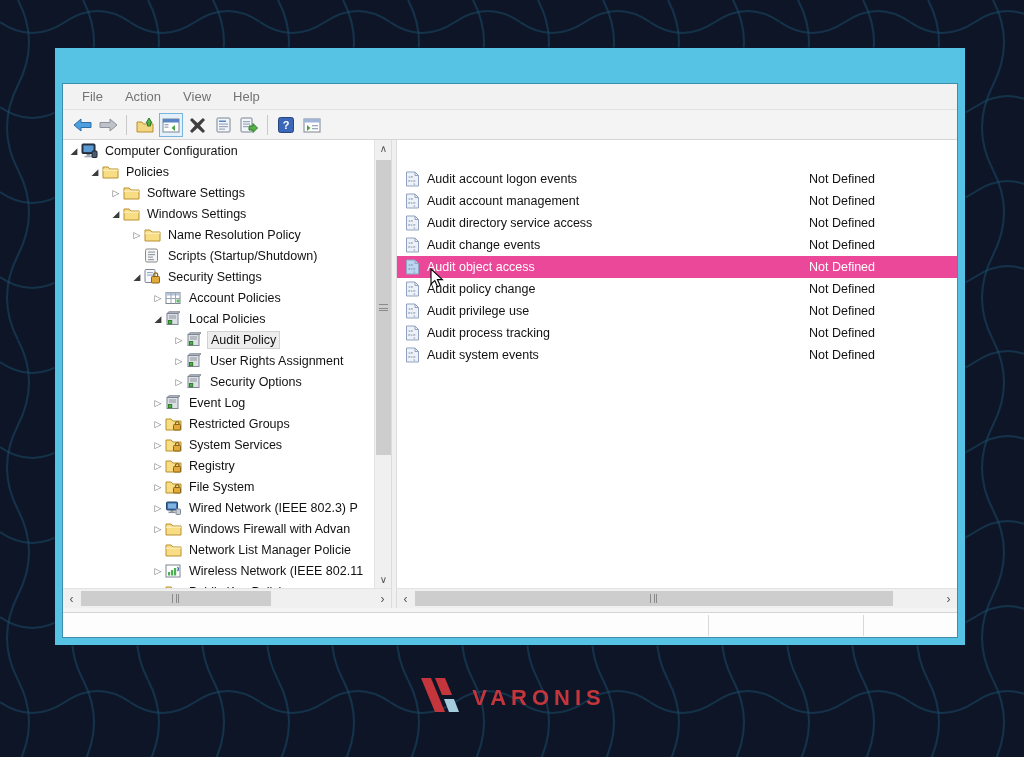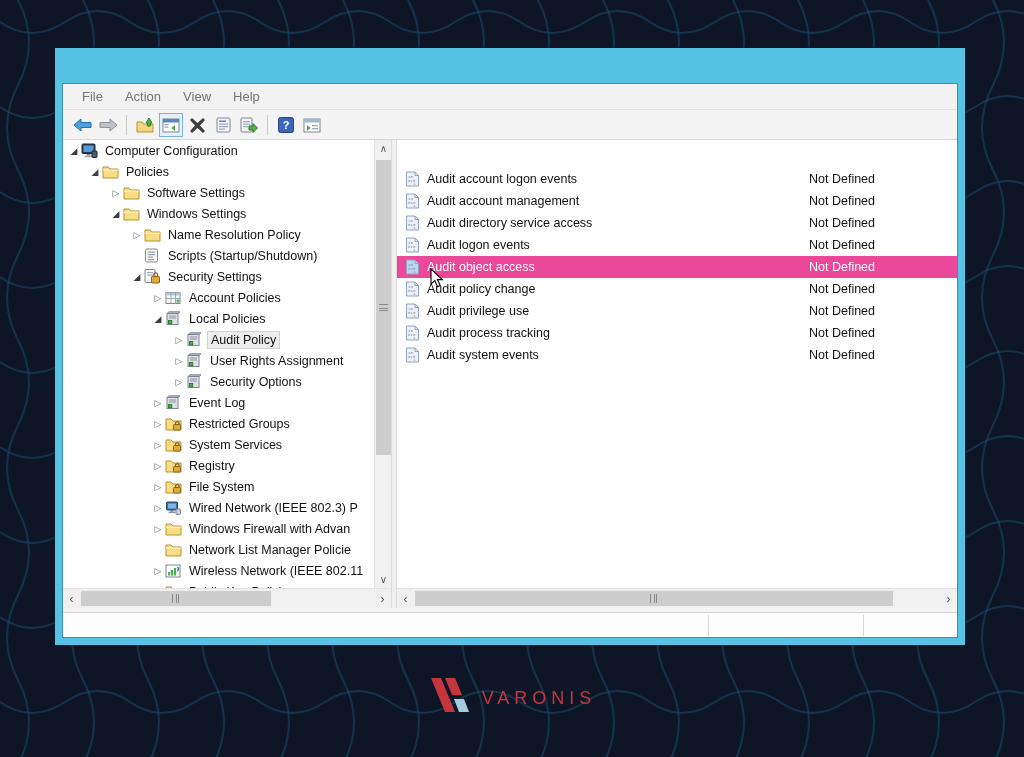--- a/index.html
+++ b/index.html
@@ -75,21 +75,21 @@
   .lrow .licon { width:16px; height:16px; margin-left:8px; margin-right:6px; flex:none; }
   .lrow .lsetting { position:absolute; left:412px; }
   .lrow.sel { background:#ec4899; color:#fff; }
 
   
   .statusbar { position:absolute; left:0; top:528px; width:100%; height:25px; background:#fdfdfd; border-top:1px solid #d4d4d4; }
   .sb-div { position:absolute; top:2px; width:1px; height:21px; background:#d8d8d8; }
 
   
   .brand { position:absolute; left:0; top:678px; width:1024px; display:flex; align-items:center; justify-content:center; z-index:1; }
-  .brand-text { font-size:18px; font-weight:normal; letter-spacing:5px; margin-left:12px; margin-top:6px; }
+  .brand-text { font-size:22px; font-weight:bold; letter-spacing:5px; margin-left:12px; margin-top:6px; }
 
   .cursor { position:absolute; left:430px; top:268px; z-index:5; }
 </style>
 </head>
 <body>
 
 <div class="bg-pattern">
   <svg width="1024" height="757" xmlns="http://www.w3.org/2000/svg">
     <rect width="1024" height="757" fill="#0d1527"></rect>
     <defs>
@@ -497,21 +497,21 @@
             <span class="lsetting">Not Defined</span>
           </div>
           <div class="lrow">
             <span class="licon"><svg width="15" height="16" viewBox="0 0 15 16">
                 <path d="M1.5 1 L10 1 L13.5 4.5 L13.5 15 L1.5 15 Z" fill="#eef2f8" stroke="#8fa3c0"></path>
                 <path d="M10 1 L10 4.5 L13.5 4.5" fill="none" stroke="#8fa3c0"></path>
                 <text x="3" y="6.5" font-size="4.2" fill="#7d8fa8" font-family="Liberation Mono, monospace">10</text>
                 <text x="3" y="11" font-size="4.2" fill="#7d8fa8" font-family="Liberation Mono, monospace">010</text>
                 <text x="8" y="13.5" font-size="4.2" fill="#7d8fa8" font-family="Liberation Mono, monospace">1</text>
               </svg></span>
-            <span>Audit logon events</span>
+            <span>Audit change events</span>
             <span class="lsetting">Not Defined</span>
           </div>
           <div class="lrow sel">
             <span class="licon"><svg width="15" height="16" viewBox="0 0 15 16">
                 <path d="M1.5 1 L10 1 L13.5 4.5 L13.5 15 L1.5 15 Z" fill="#bcd6f2" stroke="#8fa3c0"></path>
                 <path d="M10 1 L10 4.5 L13.5 4.5" fill="none" stroke="#8fa3c0"></path>
                 <text x="3" y="6.5" font-size="4.2" fill="#7d8fa8" font-family="Liberation Mono, monospace">10</text>
                 <text x="3" y="11" font-size="4.2" fill="#7d8fa8" font-family="Liberation Mono, monospace">010</text>
                 <text x="8" y="13.5" font-size="4.2" fill="#7d8fa8" font-family="Liberation Mono, monospace">1</text>
               </svg></span>

